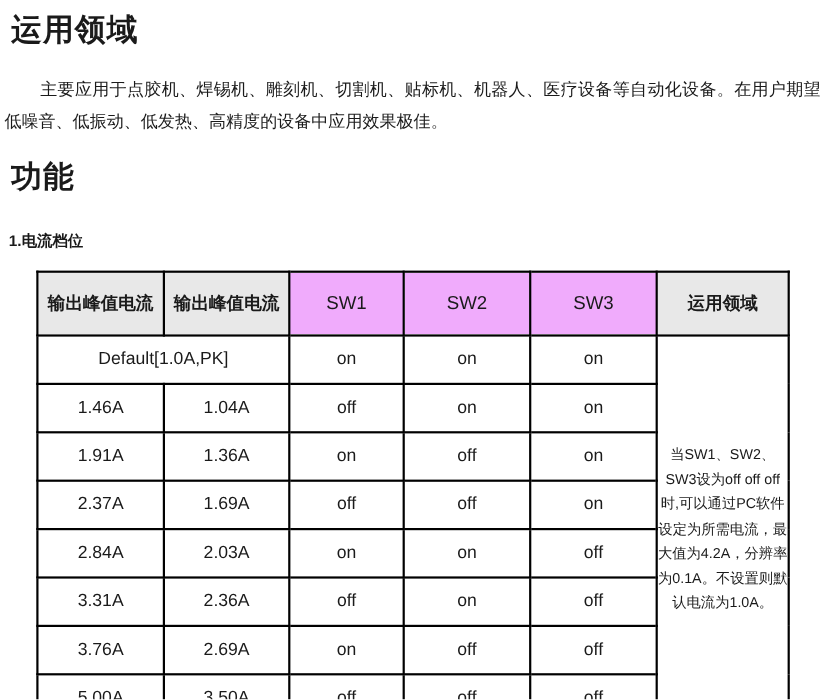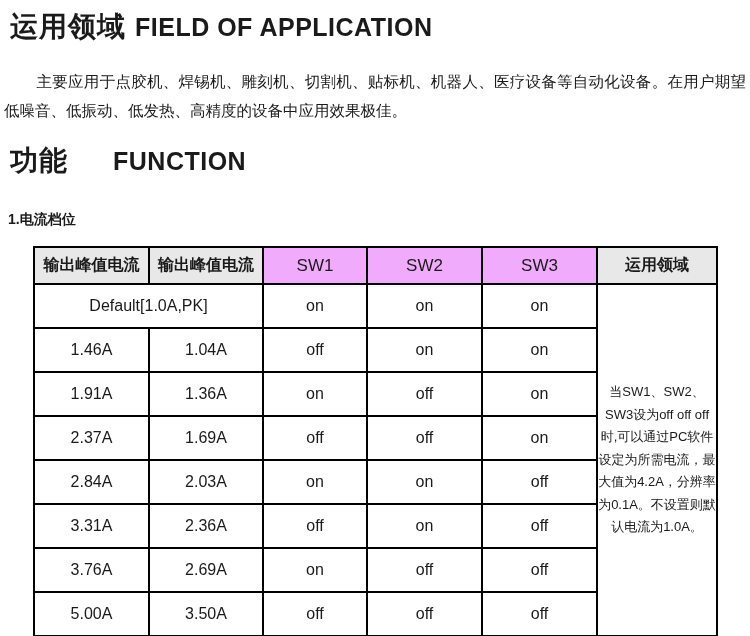--- a/index.html
+++ b/index.html
@@ -55,21 +55,21 @@
     table-layout: fixed;
     margin: 17px 0 0 33px;
   }
   table.current-table td, table.current-table th {
     border: 2px solid #000000;
     text-align: center;
     vertical-align: middle;
     padding: 0;
     overflow: hidden;
   }
-  tr.head-row { height: 37px; }
+  tr.head-row { height: 58px; }
   tr.data-row { height: 44px; }
   th.zh-head {
     background: #e8e8e8;
     font-size: 16px;
     font-weight: bold;
   }
   th.sw-head {
     background: #f0abfc;
     font-size: 17px;
     font-weight: normal;
@@ -86,28 +86,26 @@
     padding: 2px 4px 2px 5px;
   }
 </style>
 </head>
 <body>
 
 <div class="page">
 
   <div class="h-main">
     <span class="zh">运用领域</span>
-    <span class="en">FIELD OF APPLICATION</span>
   </div>
 
   <div class="intro">主要应用于点胶机、焊锡机、雕刻机、切割机、贴标机、机器人、医疗设备等自动化设备。在用户期望低噪音、低振动、低发热、高精度的设备中应用效果极佳。</div>
 
   <div class="h-main h-func">
     <span class="zh">功能</span>
-    <span class="en">FUNCTION</span>
   </div>
 
   <div class="section-label">1.电流档位</div>
 
   <table class="current-table">
     <colgroup>
       <col style="width:115px">
       <col style="width:114px">
       <col style="width:104px">
       <col style="width:115px">

